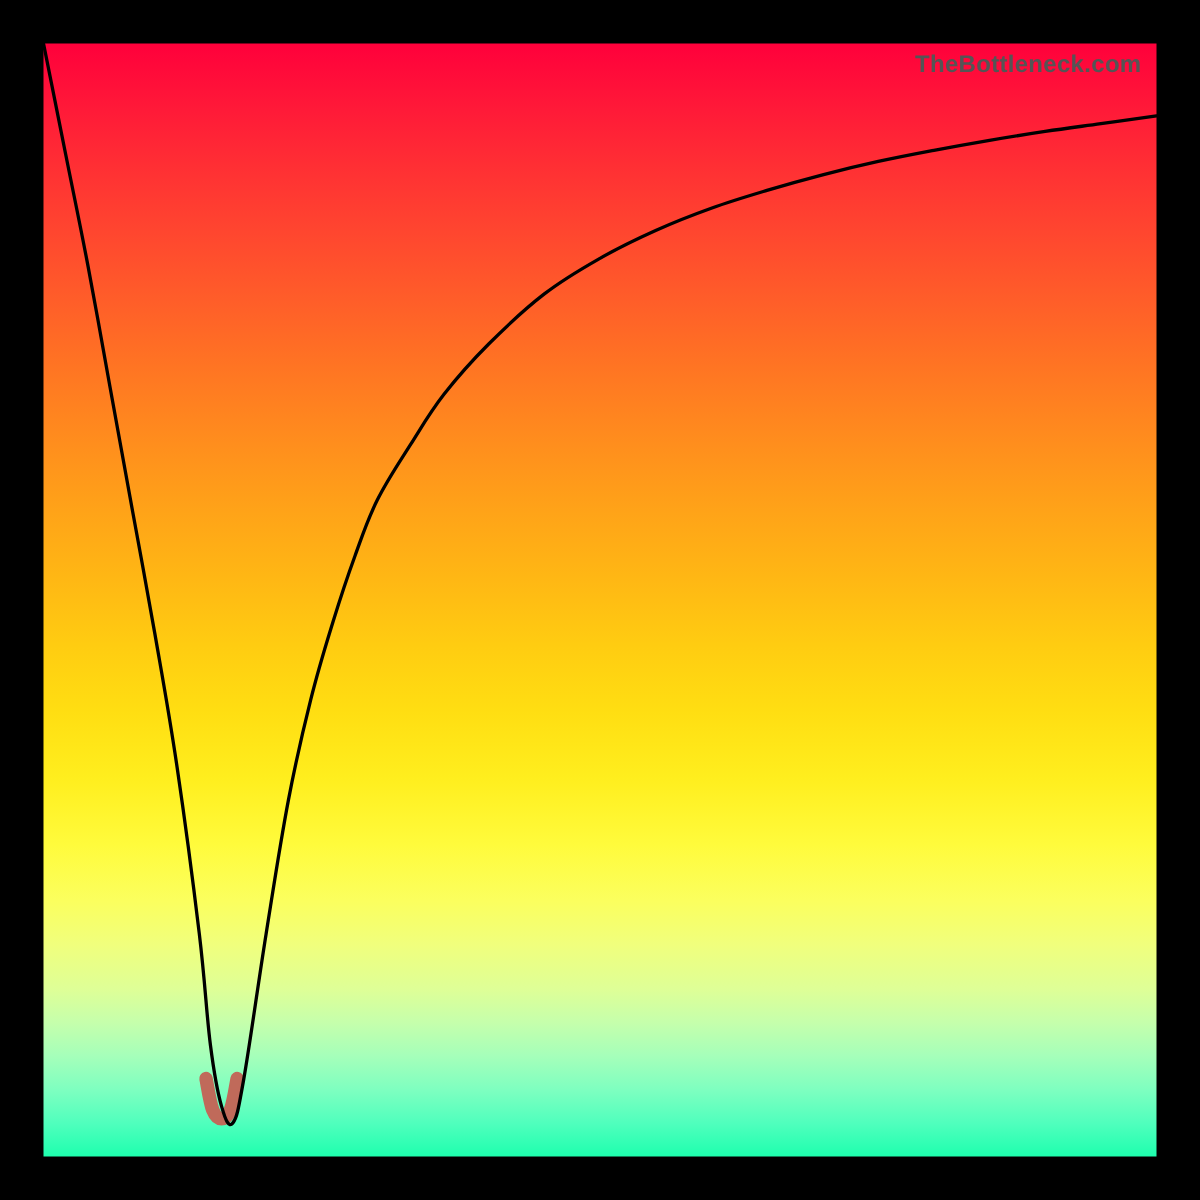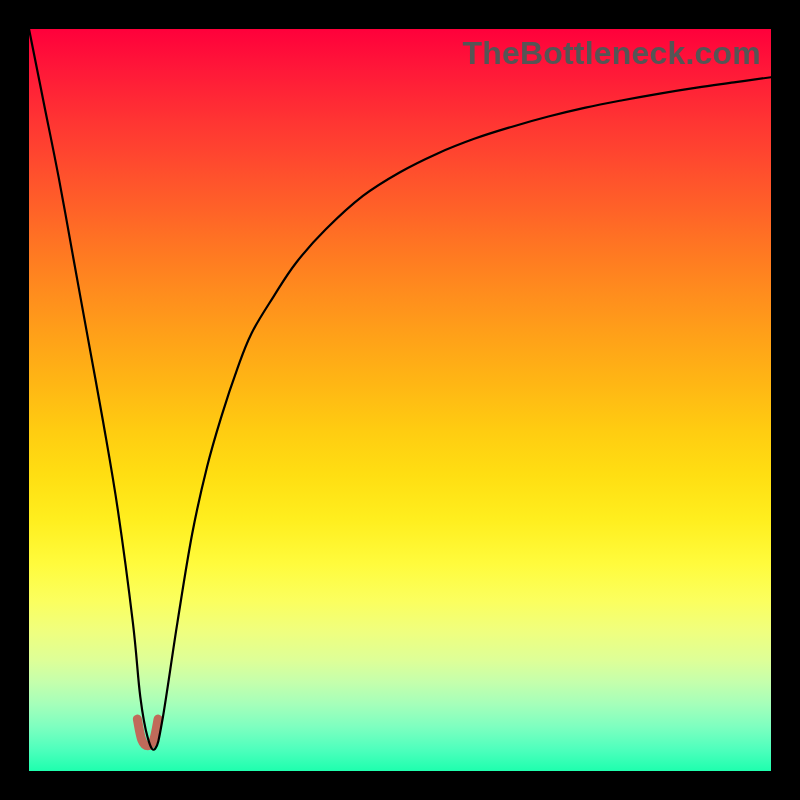--- a/index.html
+++ b/index.html
@@ -44,21 +44,21 @@
       #7effc0 94%,
       #50ffbd 97%,
       #1effae 100%
     );
   }
   .watermark {
     position: absolute;
     top: 6px;
     right: 10px;
     font-family: Arial, Helvetica, sans-serif;
-    font-size: 32px;
+    font-size: 16px;
     font-weight: bold;
     color: #555;
     letter-spacing: 0.2px;
     user-select: none;
   }
   svg.curve {
     position: absolute;
     left: 0;
     top: 0;
     width: 742px;

